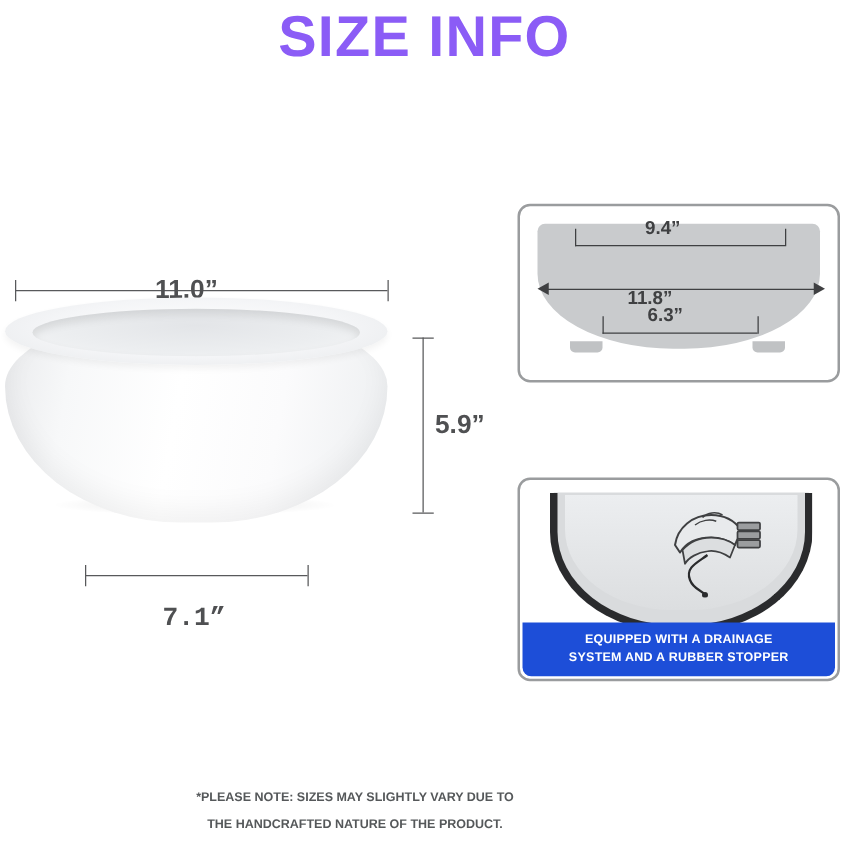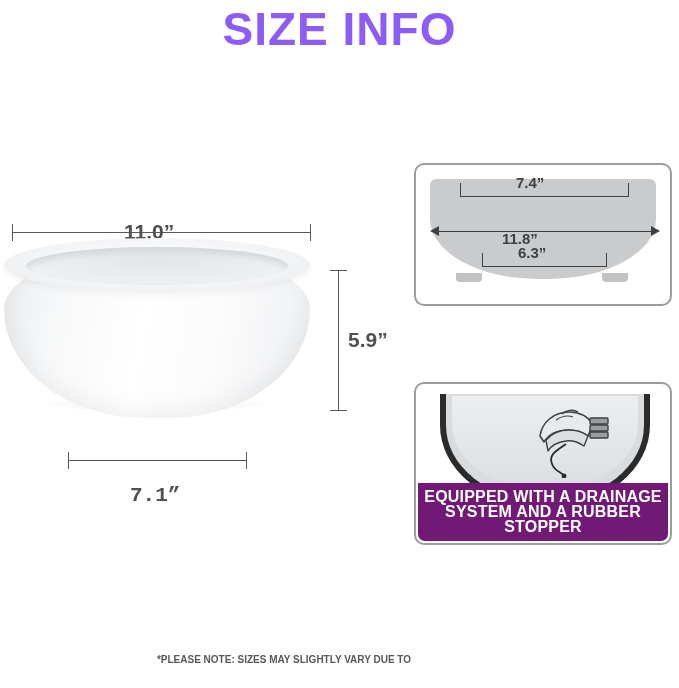--- a/index.html
+++ b/index.html
@@ -216,24 +216,24 @@
     top: 58px;
     width: 26px;
     height: 36px;
   }
   .dr-caption {
     position: absolute;
     left: 2px;
     bottom: 2px;
     width: 250px;
     padding: 6px 0 7px 0;
-    background: #701a75;
+    background: #1d4ed8;
     color: #ffffff;
     text-align: center;
-    font-size: 16px;
+    font-size: 10px;
     font-weight: bold;
     line-height: 15px;
     letter-spacing: 0.2px;
     border-radius: 0 0 7px 7px;
   }
 
   
   #footnote {
     position: absolute;
     left: 0;
@@ -275,21 +275,21 @@
 </div>
 
 <div id="panel-section">
   <div class="sect-body"></div>
   <div class="sect-foot" style="left:40px;"></div>
   <div class="sect-foot" style="left:186px;"></div>
 
   <div class="sect-tick" style="left:44px; top:18px; height:14px;"></div>
   <div class="sect-tick" style="left:212px; top:18px; height:14px;"></div>
   <div class="sect-arrow-line" style="left:44px; top:31px; width:168px;"></div>
-  <div class="sect-label" style="left:100px; top:9px;">7.4”</div>
+  <div class="sect-label" style="left:100px; top:9px;">9.4”</div>
 
   <div class="sect-arrow-line" style="left:20px; top:66px; width:218px;"></div>
   <div class="sect-arrow-head left" style="left:14px; top:61px;"></div>
   <div class="sect-arrow-head right" style="left:235px; top:61px;"></div>
   <div class="sect-label" style="left:86px; top:45px;margin-top:20px;">11.8”</div>
 
   <div class="sect-tick" style="left:66px; top:88px; height:14px;"></div>
   <div class="sect-tick" style="left:190px; top:88px; height:14px;"></div>
   <div class="sect-arrow-line" style="left:66px; top:101px; width:124px;"></div>
   <div class="sect-label" style="left:102px; top:79px;">6.3”</div>
@@ -317,13 +317,14 @@
   </svg>
 
   <div class="dr-caption">
     <div>EQUIPPED WITH A DRAINAGE</div>
     <div>SYSTEM AND A RUBBER STOPPER</div>
   </div>
 </div>
 
 <div id="footnote">
   <div>*PLEASE NOTE: SIZES MAY SLIGHTLY VARY DUE TO</div>
+  <div>THE HANDCRAFTED NATURE OF THE PRODUCT.</div>
 </div>
 
 </body></html>

